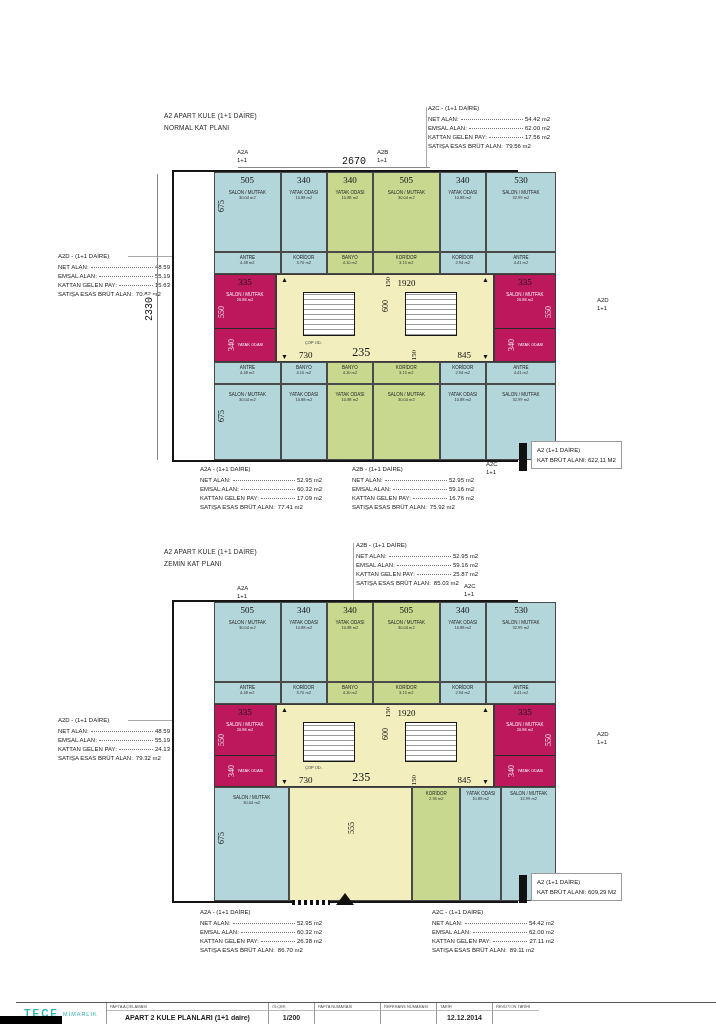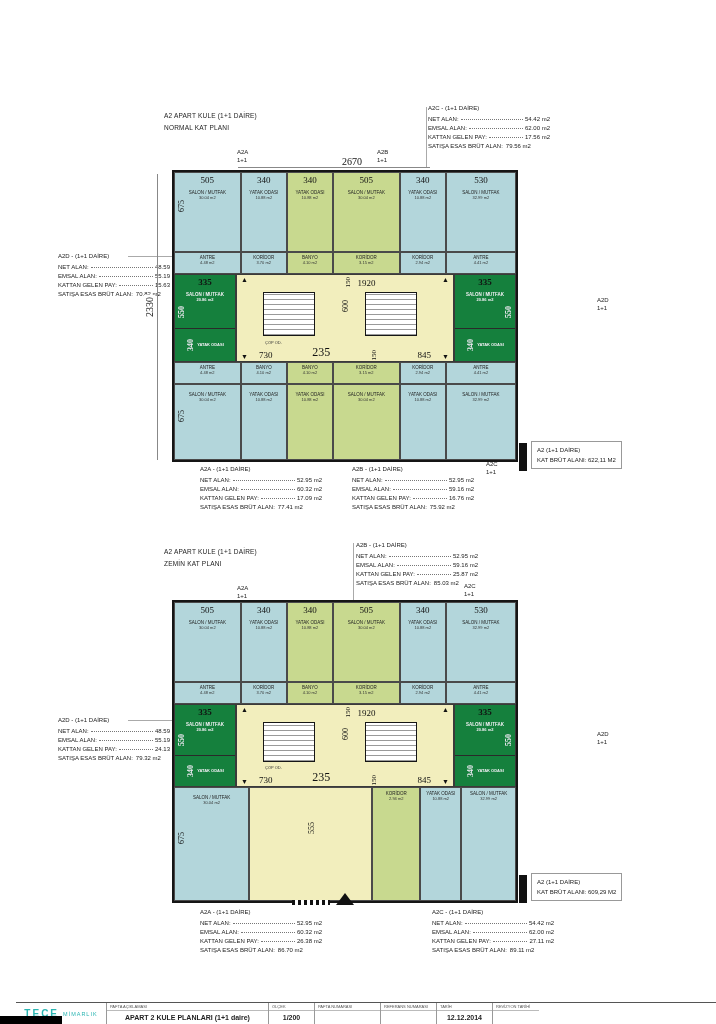--- a/index.html
+++ b/index.html
@@ -12,26 +12,26 @@
   .arow .dots{flex:1;border-bottom:1px dotted #777;margin:0 2px;min-width:8px;transform:translateY(-1px);}
   .arow .sp{width:3px;}
   .ptitle{position:absolute;font-size:6.5px;line-height:1.8;color:#222;letter-spacing:.2px;}
   .unit{position:absolute;font-size:6px;line-height:1.35;color:#222;}
   .sumbox{position:absolute;border:1px solid #999;background:#fff;padding:3px 5px;
           font-size:6px;line-height:1.7;white-space:nowrap;}
   .leader{position:absolute;background:#aaa;}
   .wallmark{position:absolute;background:#111;}
   
   .bld{position:absolute;border:2.5px solid #151515;background:#fff;display:flex;flex-direction:column;box-sizing:border-box;}
-  .rowx{display:flex;width:100%;}
+  .rowx{display:flex;width:100%;margin-left:40px;}
   .cell{position:relative;border:1px solid #4a4a4a;box-sizing:border-box;display:flex;flex-direction:column;
         align-items:center;padding-top:2px;overflow:hidden;}
   .c-blue{background:#b3d6db;}
   .c-green{background:#c8d98f;}
-  .c-purple{background:#15803d;font-weight:bold;}
+  .c-purple{background:#be185d;}
   .c-yellow{background:#f2eebd;}
   .dimn{font-family:"Liberation Serif",serif;font-size:9px;color:#111;}
   .dimn.sm{font-size:12px;}
   .rn{font-size:4.5px;color:#222;text-align:center;line-height:1.25;margin-top:5px;white-space:nowrap;}
   .rn.tight{margin-top:1px;}
   .ra{font-size:4px;color:#333;text-align:center;line-height:1.2;white-space:nowrap;}
   .c-purple .rn,.c-purple .ra{color:#f2f0f5;}
   .vdim{writing-mode:vertical-rl;transform:rotate(180deg);font-family:"Liberation Serif",serif;
         font-size:8px;color:#111;}
   .vdim.abs{position:absolute;left:2px;top:50%;margin-top:-12px;}
@@ -48,21 +48,21 @@
   .stair{position:absolute;background:#fff;border:1.5px solid #161616;
          background-image:repeating-linear-gradient(0deg,#9a9a9a 0 1px,transparent 1px 5px);}
   .core-bot{display:flex;align-items:flex-end;justify-content:space-between;padding:0 22px 1px 22px;height:14px;}
   .tri{position:absolute;font-size:7px;color:#111;line-height:1;}
   .hatch{background:repeating-linear-gradient(90deg,#111 0 3px,#fff 3px 6px);width:38px;height:5px;}
   .tri-up-big{width:0;height:0;border-left:9px solid transparent;border-right:9px solid transparent;
               border-bottom:12px solid #111;}
   .entry{position:absolute;display:flex;align-items:flex-end;gap:6px;}
   .dimline-h{position:absolute;height:0;border-top:1px solid #888;}
   .dimline-v{position:absolute;width:0;border-left:1px solid #888;}
-  .ovl{position:absolute;font-family:Liberation Serif, serif;font-size:10px;color:#111;background:#fff;padding:0 2px;}
+  .ovl{position:absolute;font-family:Liberation Mono, monospace;font-size:10px;color:#111;background:#fff;padding:0 2px;}
   .ovl.v{writing-mode:vertical-rl;transform:rotate(180deg);padding:2px 0;}
   
   .tb{position:absolute;left:16px;top:1002px;width:716px;height:22px;border-top:1px solid #555;
       display:flex;background:#fff;box-sizing:border-box;}
   .tbcell{border-left:1px solid #999;box-sizing:border-box;display:flex;flex-direction:column;overflow:hidden;}
   .tbcell:first-child{border-left:none;}
   .tbh{font-size:4px;color:#555;width:100%;border-bottom:1px solid #bbb;padding:1px 0 1px 3px;box-sizing:border-box;white-space:nowrap;}
   .tbv{font-size:7px;font-weight:bold;color:#222;flex:1;display:flex;align-items:center;justify-content:center;white-space:nowrap;}
   .logo{align-items:center;justify-content:center;flex-direction:row;gap:4px;}
   .lg1{color:#2ab5b2;font-weight:bold;font-size:10px;letter-spacing:2px;}

